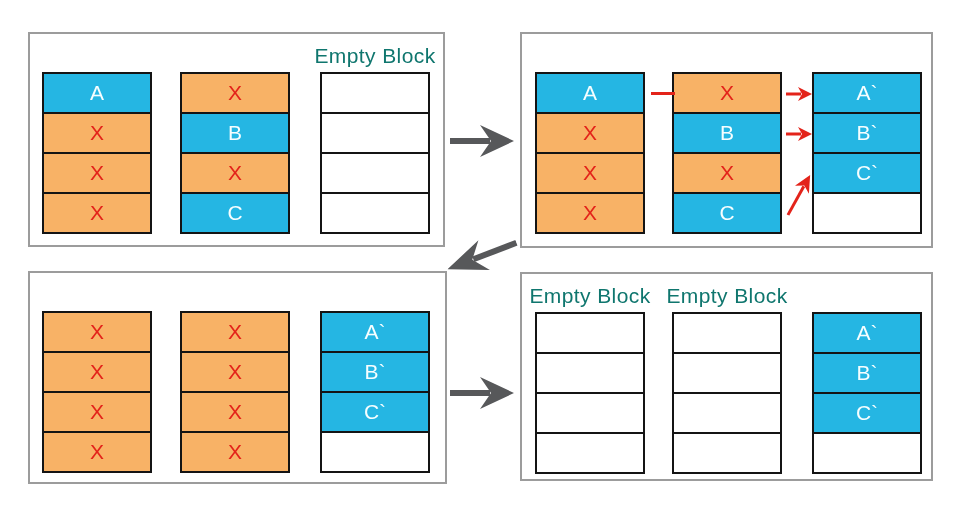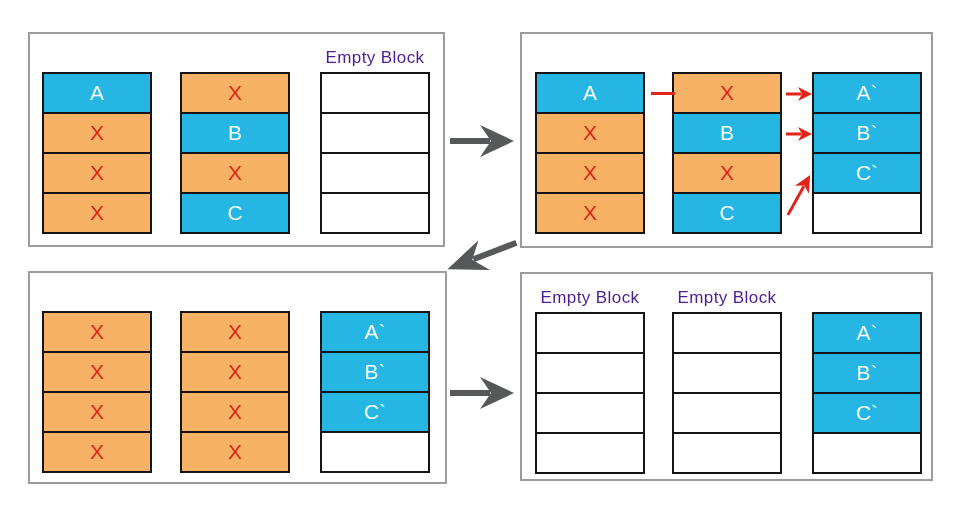--- a/index.html
+++ b/index.html
@@ -9,21 +9,21 @@
     font-family:"Liberation Sans", sans-serif;
   }
   .canvas{position:absolute;inset:0;}
   .panel{
     position:absolute;box-sizing:border-box;background:#fff;
     border:2px solid var(--panel_border);
   }
   .col{position:absolute;width:110px;top:38px;}
   .col-header{
     position:absolute;left:-10px;right:-10px;bottom:100%;margin-bottom:4px;
-    text-align:center;font-size:17px;letter-spacing:.4px;color:#4c1d95;
+    text-align:center;font-size:21px;letter-spacing:.4px;color:#0f766e;
     white-space:nowrap;
   }
   .cell{
     height:42px;box-sizing:border-box;border:2px solid var(--cell_border);
     display:flex;align-items:center;justify-content:center;
     font-size:21px;background:#fff;
   }
   .cell + .cell{margin-top:-2px;}
   .cell.valid{background:var(--cyan);color:#f6feff;}
   .cell.stale{background:var(--orange);color:var(--red);}

